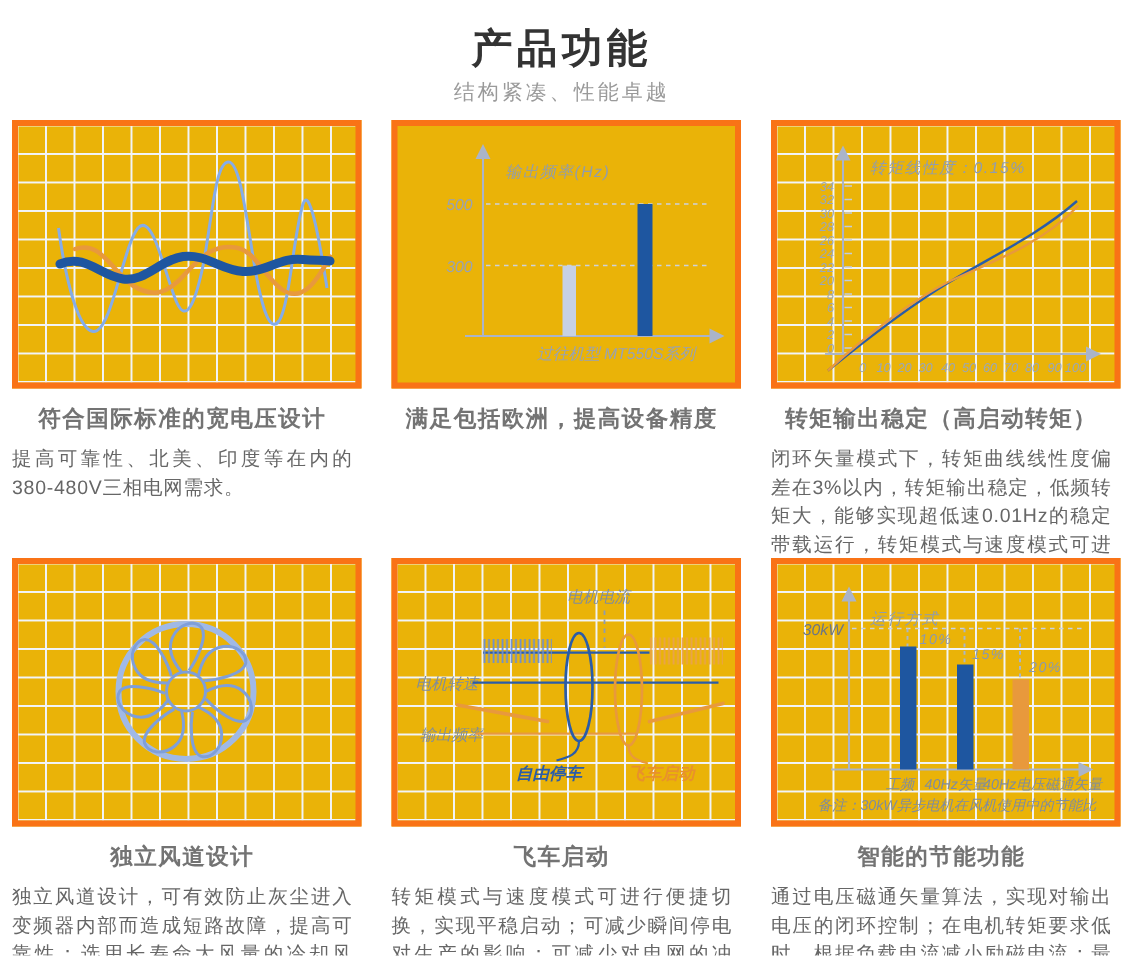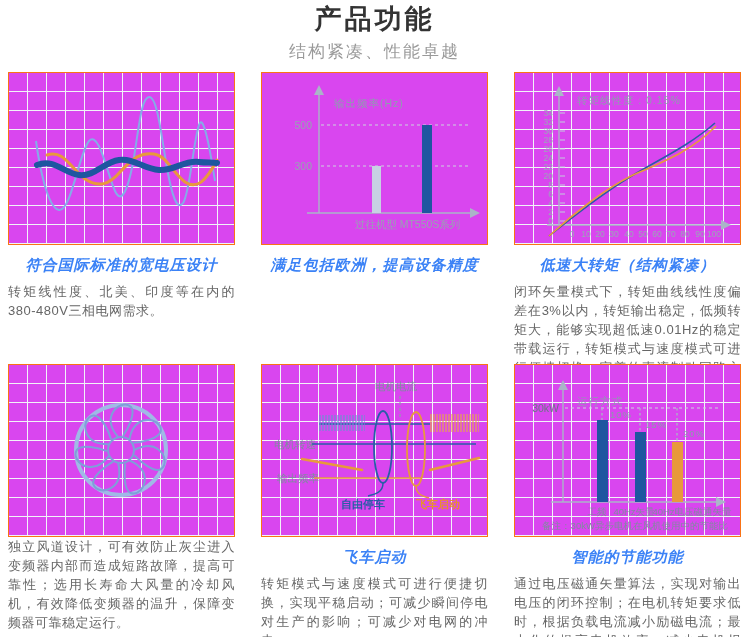--- a/index.html
+++ b/index.html
@@ -1,26 +1,26 @@
 <!DOCTYPE html>
 <html><head>
 <meta charset="utf-8">
 <style>
   html,body{margin:0;padding:0;background:#fff;}
   body{width:749px;height:637px;overflow:hidden;font-family:"Liberation Sans","DejaVu Sans",sans-serif;}
-  .header{text-align:center;padding-top:3px;}
+  .header{text-align:center;padding-top:16px;}
   .title{font-size:27px;font-weight:bold;color:#333;letter-spacing:3px;line-height:33px;}
-  .subtitle{font-size:17px;color:#9a9a9a;letter-spacing:2px;margin-top:4px;}
+  .subtitle{font-size:14px;color:#9a9a9a;letter-spacing:2px;margin-top:4px;}
   .grid{display:grid;grid-template-columns:repeat(3,227px);column-gap:26px;justify-content:center;margin-top:9px;grid-auto-rows:292px;}
   .card{width:227px;}
-  .chartbox{width:225px;height:171px;border:1px solid #f97316;background-color:#d946ef;
+  .chartbox{width:225px;height:171px;border:4px solid #f97316;background-color:#eab308;
     background-image:linear-gradient(#f1f4f8 1px,transparent 1px),linear-gradient(90deg,#f1f4f8 1px,transparent 1px);
-    background-size:19px 19px;background-position:-1px -1px;box-sizing:content-box;}
+    background-size:19px 19px;background-position:-1px -1px;box-sizing:content-box;font-style:italic;}
   .chartbox.plain{background-image:none;}
-  .card h3{font-size:15px;font-weight:bold;color:#3b82f6;text-align:center;margin:11px 0 7px;letter-spacing:1px;font-style:italic;}
+  .card h3{font-size:15px;font-weight:bold;color:#737373;text-align:center;margin:11px 0 7px;letter-spacing:1px;}
   .card p{font-size:13px;color:#666;line-height:19px;margin:0;letter-spacing:0.5px;text-align:justify;}
   svg{display:block;}
   svg text{font-family:"Liberation Sans","DejaVu Sans",sans-serif;}
   .axis{stroke:#aab4c8;stroke-width:1.4;}
   .arrow{fill:#aab4c8;}
   .dash{stroke:#ccd2de;stroke-width:1;stroke-dasharray:3,3;fill:none;}
   .ticktext{fill:#98a2b4;font-size:10.5px;}
   .ticksmall{fill:#9aa7b8;font-size:8.5px;}
   .axislabel{fill:#8f9cb0;font-size:10.5px;letter-spacing:1px;}
 </style>
@@ -36,21 +36,21 @@
 
   <div class="card">
     <div class="chartbox">
       <svg viewBox="0 0 225 171" width="225" height="171">
         <path d="M 27,68 C 30,90 38,135 50,137 C 62,139 70,80 80,68 C 90,57 98,100 106,118 C 112,131 118,120 124,90 C 130,55 132,25 140,24 C 148,23 152,60 158,95 C 163,123 168,138 174,130 C 181,120 184,70 190,52 C 194,40 200,70 206,108" fill="none" stroke="#85ace8" stroke-width="2"></path>
         <path d="M 38,82 C 55,76 62,96 76,106 C 90,115 100,112 112,98 C 124,85 132,79 145,81 C 158,83 163,99 176,109 C 188,117 197,108 208,87" fill="none" stroke="#e8993c" stroke-width="3" stroke-linecap="round"></path>
         <path d="M 28,92 C 45,85 55,100 70,102 C 85,104 95,89 110,87 C 125,85 135,96 150,97 C 165,98 175,87 190,89 C 198,90 203,89 208,90" fill="none" stroke="#1e56a0" stroke-width="6" stroke-linecap="round"></path>
       </svg>
     </div>
     <h3>符合国际标准的宽电压设计</h3>
-    <p>转矩线性度、北美、印度等在内的380-480V三相电网需求。</p>
+    <p>提高可靠性、北美、印度等在内的380-480V三相电网需求。</p>
   </div>
 
   <div class="card">
     <div class="chartbox plain">
       <svg viewBox="0 0 225 171" width="225" height="171">
         <line class="axis" x1="57" y1="22" x2="57" y2="140"></line>
         <polygon class="arrow" points="57,12 52,22 62,22"></polygon>
         <line class="axis" x1="45" y1="140" x2="210" y2="140"></line>
         <polygon class="arrow" points="218,140 208,135 208,145"></polygon>
         <text class="axislabel" x="72" y="34">输出频率(Hz)</text>
@@ -115,21 +115,21 @@
           <text class="ticksmall" x="142" y="164" text-anchor="middle">60</text>
           <text class="ticksmall" x="156" y="164" text-anchor="middle">70</text>
           <text class="ticksmall" x="170" y="164" text-anchor="middle">80</text>
           <text class="ticksmall" x="185" y="164" text-anchor="middle">90</text>
           <text class="ticksmall" x="199" y="164" text-anchor="middle">100</text>
         </g>
         <path d="M 34,163 C 55,146 85,122 115,104 C 145,86 175,72 200,50" fill="none" stroke="#2a5ca8" stroke-width="1.6"></path>
         <path d="M 34,163 C 60,139 92,115 116,103 C 150,88 178,77 201,53" fill="none" stroke="#e8993c" stroke-width="1.6"></path>
       </svg>
     </div>
-    <h3>低速大转矩（结构紧凑）</h3>
+    <h3>转矩输出稳定（高启动转矩）</h3>
     <p>闭环矢量模式下，转矩曲线线性度偏差在3%以内，转矩输出稳定，低频转矩大，能够实现超低速0.01Hz的稳定带载运行，转矩模式与速度模式可进行便捷切换，完善的直流制动回路方案。</p>
   </div>
 
   <div class="card">
     <div class="chartbox">
       <svg viewBox="0 0 225 171" width="225" height="171">
         <defs>
           <path id="blade" d="M 2,-14 C 7,-21 15,-37 10,-43 C 5,-48 -5,-45 -9,-36 C -13,-27 -8,-19 -3,-13" fill="none" stroke="#7f9fd9" stroke-width="2"></path>
         </defs>
         <circle cx="112" cy="85" r="45" fill="none" stroke="#a0b9e6" stroke-width="4"></circle>
@@ -138,20 +138,21 @@
           <use href="#blade"></use>
           <use href="#blade" transform="rotate(51.4)"></use>
           <use href="#blade" transform="rotate(102.8)"></use>
           <use href="#blade" transform="rotate(154.2)"></use>
           <use href="#blade" transform="rotate(205.7)"></use>
           <use href="#blade" transform="rotate(257.1)"></use>
           <use href="#blade" transform="rotate(308.5)"></use>
         </g>
       </svg>
     </div>
+    <h3>独立风道设计</h3>
     <p>独立风道设计，可有效防止灰尘进入变频器内部而造成短路故障，提高可靠性；选用长寿命大风量的冷却风机，有效降低变频器的温升，保障变频器可靠稳定运行。</p>
   </div>
 
   <div class="card">
     <div class="chartbox">
       <svg viewBox="0 0 225 171" width="225" height="171">
         <defs>
           <pattern id="hb" width="3" height="16" patternUnits="userSpaceOnUse">
             <line x1="1" y1="0" x2="1" y2="16" stroke="#6c8ed2" stroke-width="1.2"></line>
           </pattern>

